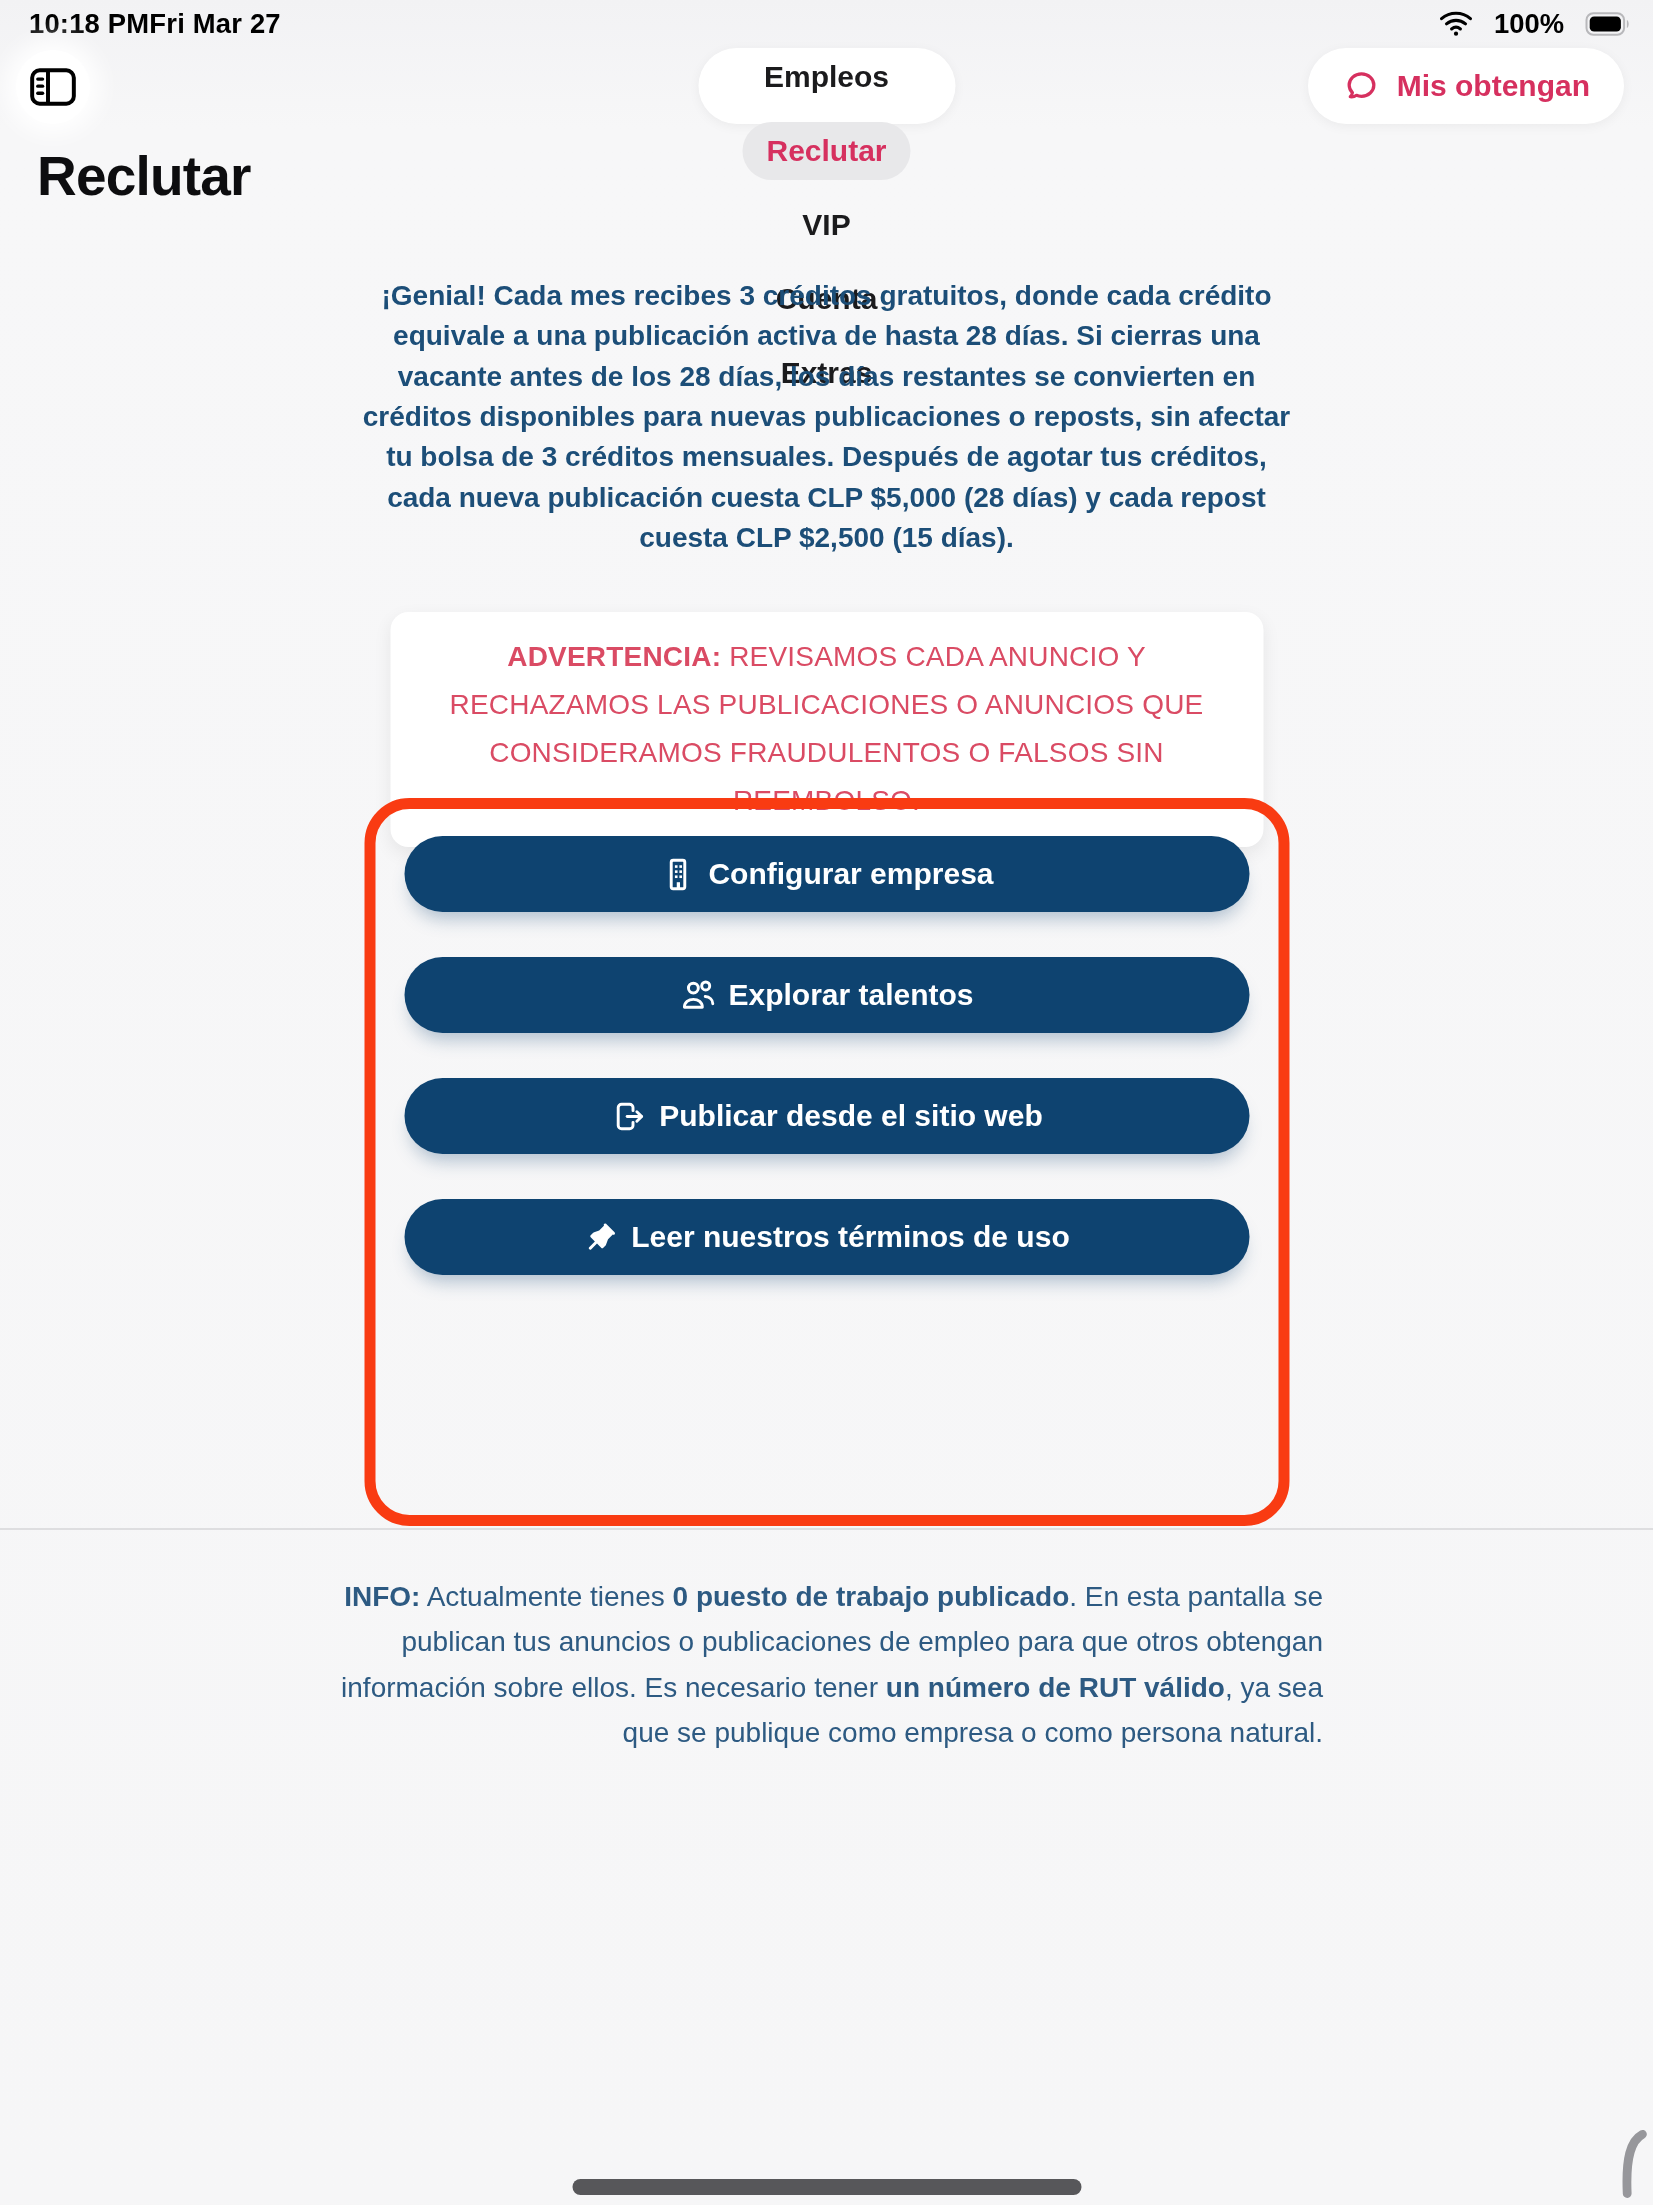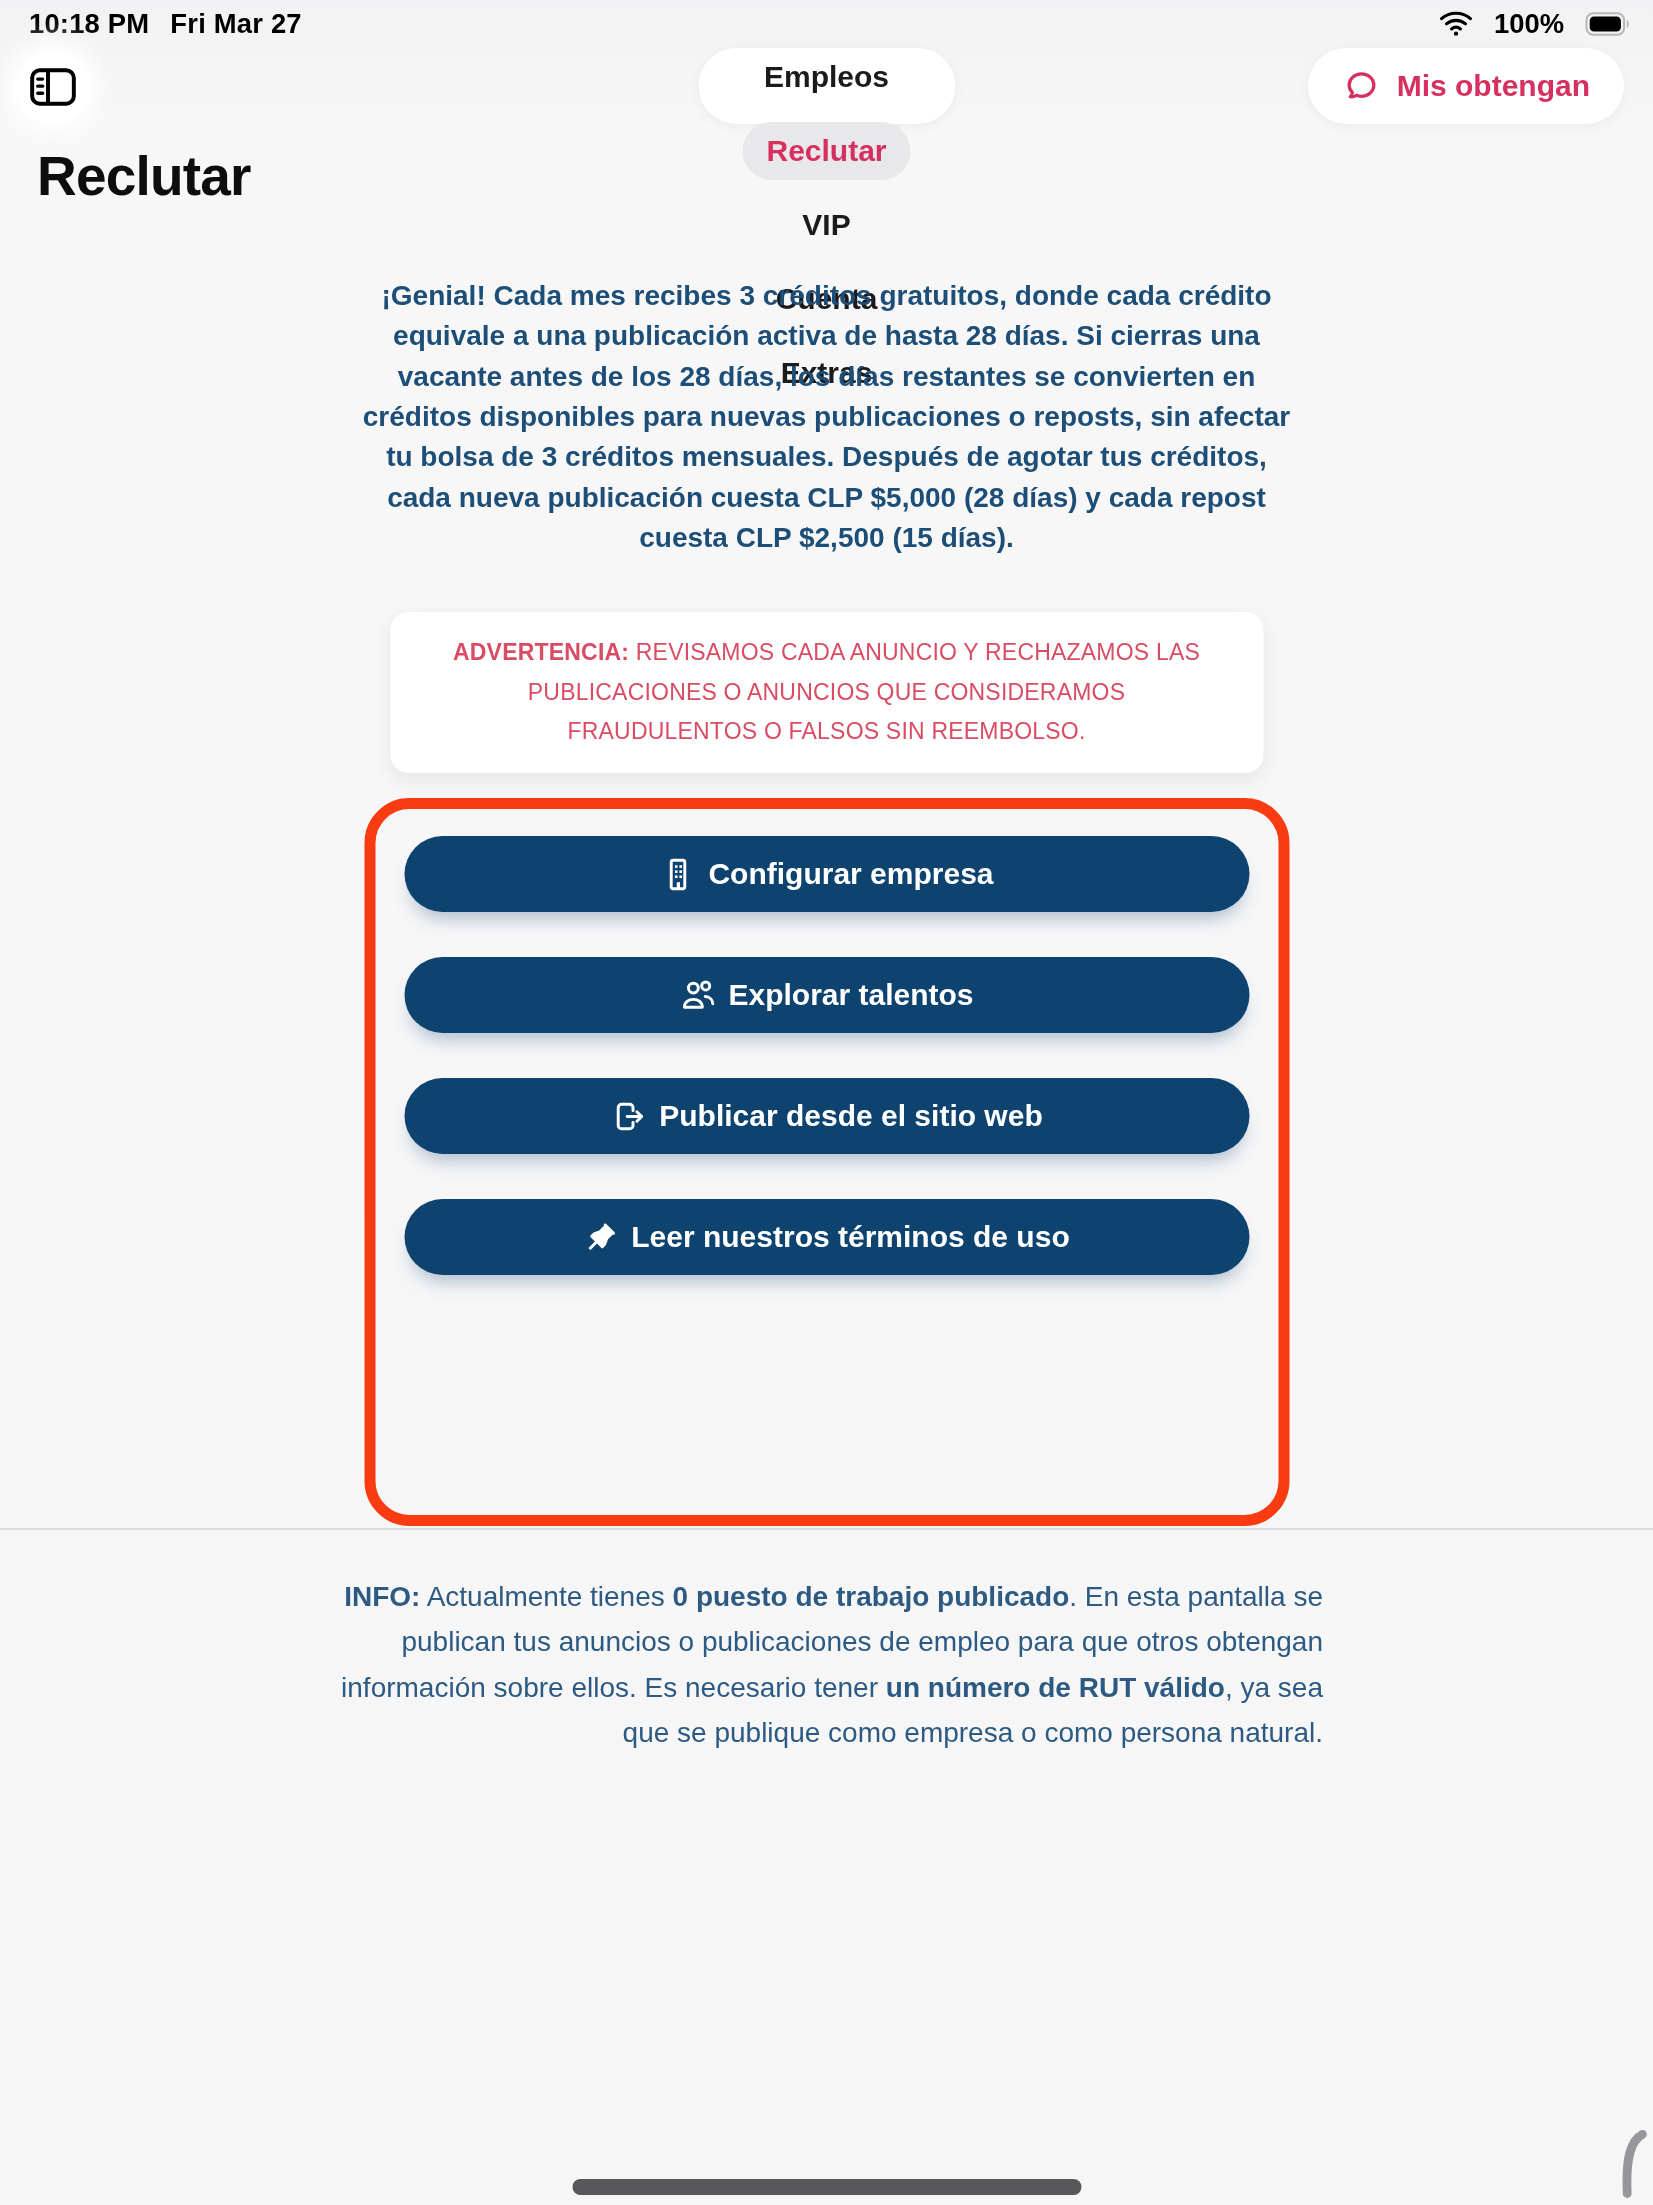--- a/index.html
+++ b/index.html
@@ -16,21 +16,21 @@
     background:linear-gradient(180deg,#f2f2f4 0%,#f7f7f8 129px,#f6f6f7 100%);
     overflow:hidden;
   }
 
   
   .status-bar {
     position:absolute; top:8px; left:29px; right:21px;
     display:flex; justify-content:space-between; align-items:center;
     font-size:27.4px; font-weight:600; color:#000;
   }
-  .status-left { display:flex; gap:21px; align-items:flex-start; letter-spacing:0.2px; }
+  .status-left { display:flex; align-items:flex-start; letter-spacing:0.2px; }
   .status-right { display:flex; gap:21px; align-items:center; }
 
   
   .sidebar-toggle {
     position:absolute; top:50px; left:16px;
     width:74px; height:74px; border-radius:50%;
     background:#fff; border:none;
     box-shadow:0 0 21px 11.3px rgba(255,255,255,.9);
     display:flex; align-items:center; justify-content:center;
     cursor:pointer;
@@ -65,21 +65,21 @@
   .intro {
     position:absolute; top:276px; left:50%; transform:translateX(-50%);
     width:948px; text-align:center;
     font-size:28px; font-weight:700; color:#1c4e78; line-height:1.44;
   }
   .warning-card {
     position:absolute; top:612px; left:50%; transform:translateX(-50%);
     width:873px; background:#fff; border-radius:18px;
     box-shadow:0 6.5px 18px rgba(0,0,0,.07);
     padding:21px 45px; text-align:center;
-    font-size:23px; color:#da4b64; line-height:1.72; letter-spacing:0.2px;
+    font-size:28px; color:#da4b64; line-height:1.72; letter-spacing:0.2px;
   }
   .warning-card b, .info b { font-weight:700; }
   .actions-box {
     position:absolute; top:798px; left:50%; transform:translateX(-50%);
     width:925px; height:728px;
     border:11.3px solid #f93b12; border-radius:45px;
     padding:27.4px 29px 18px;
     display:flex; flex-direction:column; gap:45px;
   }
   .action-btn {

